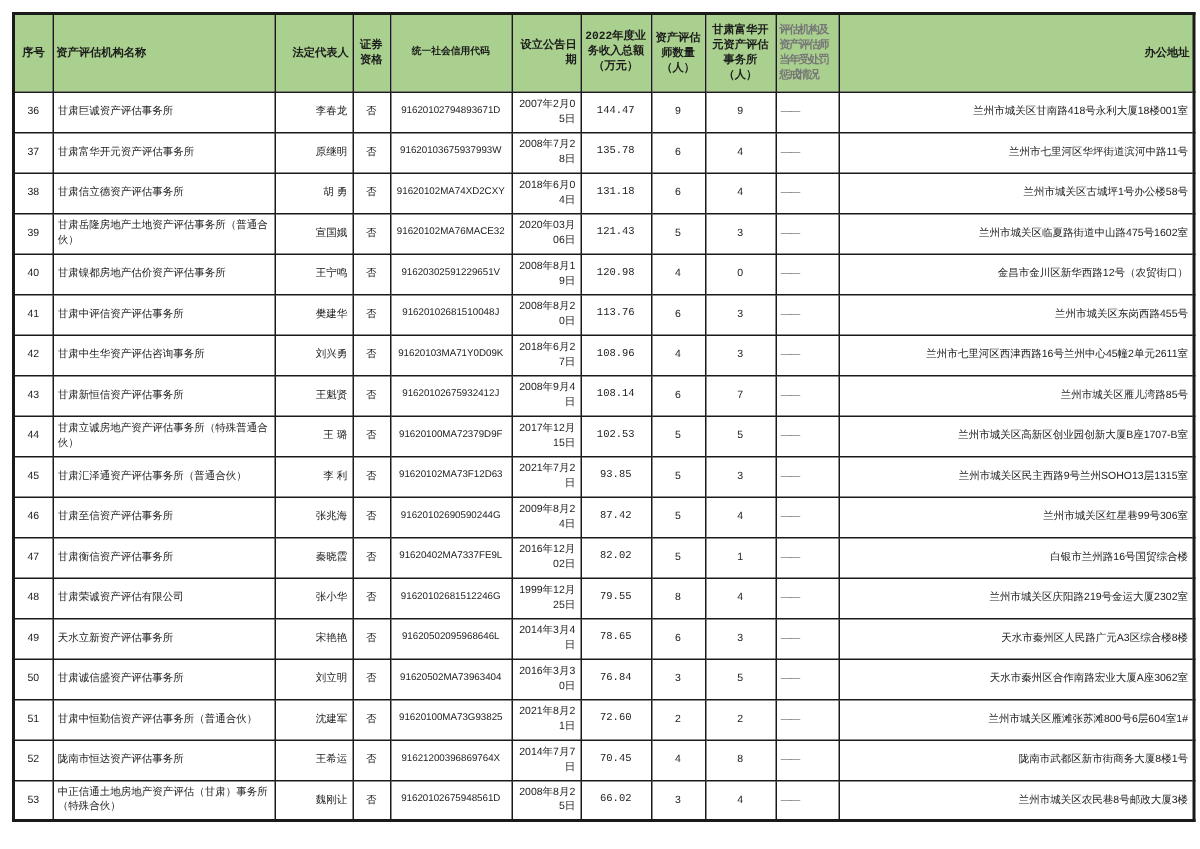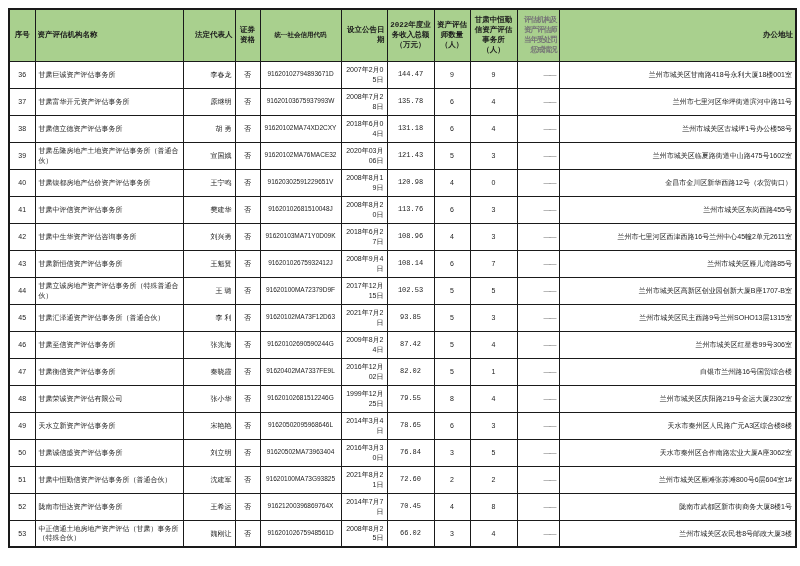--- a/index.html
+++ b/index.html
@@ -49,39 +49,39 @@
   tbody td { height: 27px; background: var(--row-bg); }
   .col-no      { width: 26px;  text-align: center; }
   .col-name    { width: 148px; text-align: left; }
   .col-rep     { width: 52px;  text-align: right; }
   .col-sec     { width: 25px;  text-align: center; }
   .col-code    { width: 81px;  text-align: center; font-size: 6.5px; }
   .col-date    { width: 46px;  text-align: right; }
   .col-income  { width: 47px;  text-align: center; font-family: Liberation Mono, monospace; }
   .col-appraisers { width: 36px; text-align: center; }
   .col-others  { width: 47px;  text-align: center; }
-  .col-penalty { width: 42px;  text-align: right; color: var(--dash); letter-spacing: -1px; margin-left: 38px; }
+  .col-penalty { width: 42px;  text-align: left; color: var(--dash); letter-spacing: -1px; margin-left: 38px; }
   .col-address { width: 237px; text-align: right; margin-top: 44px; }
 </style>
 </head>
 <body>
 
 <div class="page">
   <table>
     <thead>
       <tr>
         <th class="col-no">序号</th>
         <th class="col-name">资产评估机构名称</th>
         <th class="col-rep">法定代表人</th>
         <th class="col-sec">证券资格</th>
         <th class="col-code">统一社会信用代码</th>
         <th class="col-date">设立公告日期</th>
         <th class="col-income">2022年度业务收入总额（万元）</th>
         <th class="col-appraisers">资产评估师数量（人）</th>
-        <th class="col-others">甘肃中恒勤信资产评估事务所（人）</th>
+        <th class="col-others">甘肃富华开元资产评估事务所（人）</th>
         <th class="col-penalty">评估机构及资产评估师当年受处罚惩戒情况</th>
         <th class="col-address">办公地址</th>
       </tr>
     </thead>
     <tbody>
         <tr>
           <td class="col-no">36</td>
           <td class="col-name">甘肃巨诚资产评估事务所</td>
           <td class="col-rep">李春龙</td>
           <td class="col-sec">否</td>

